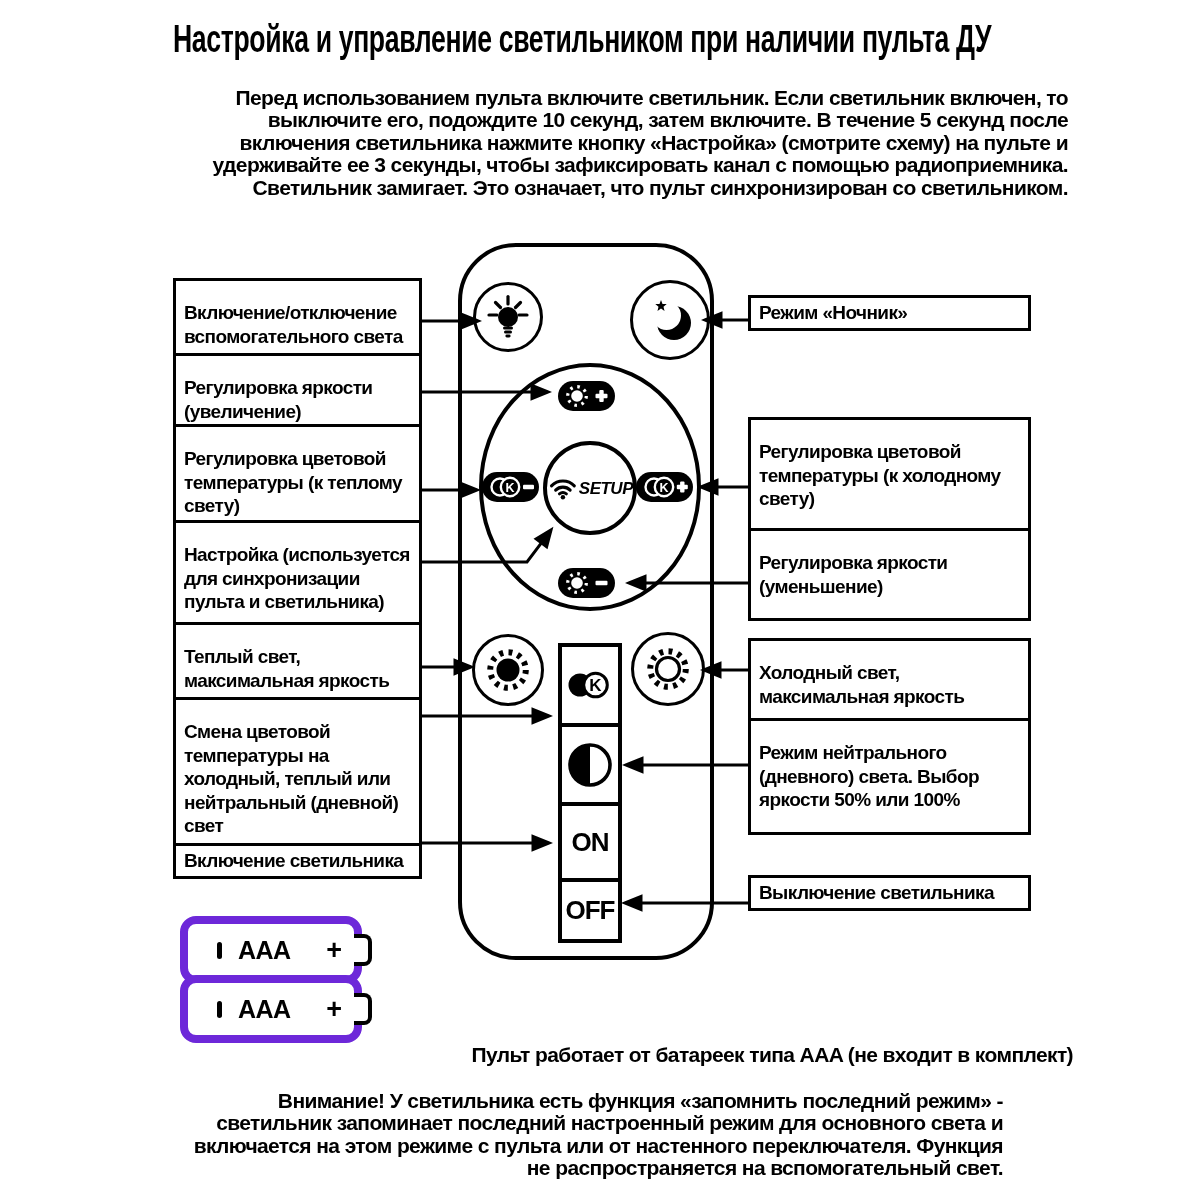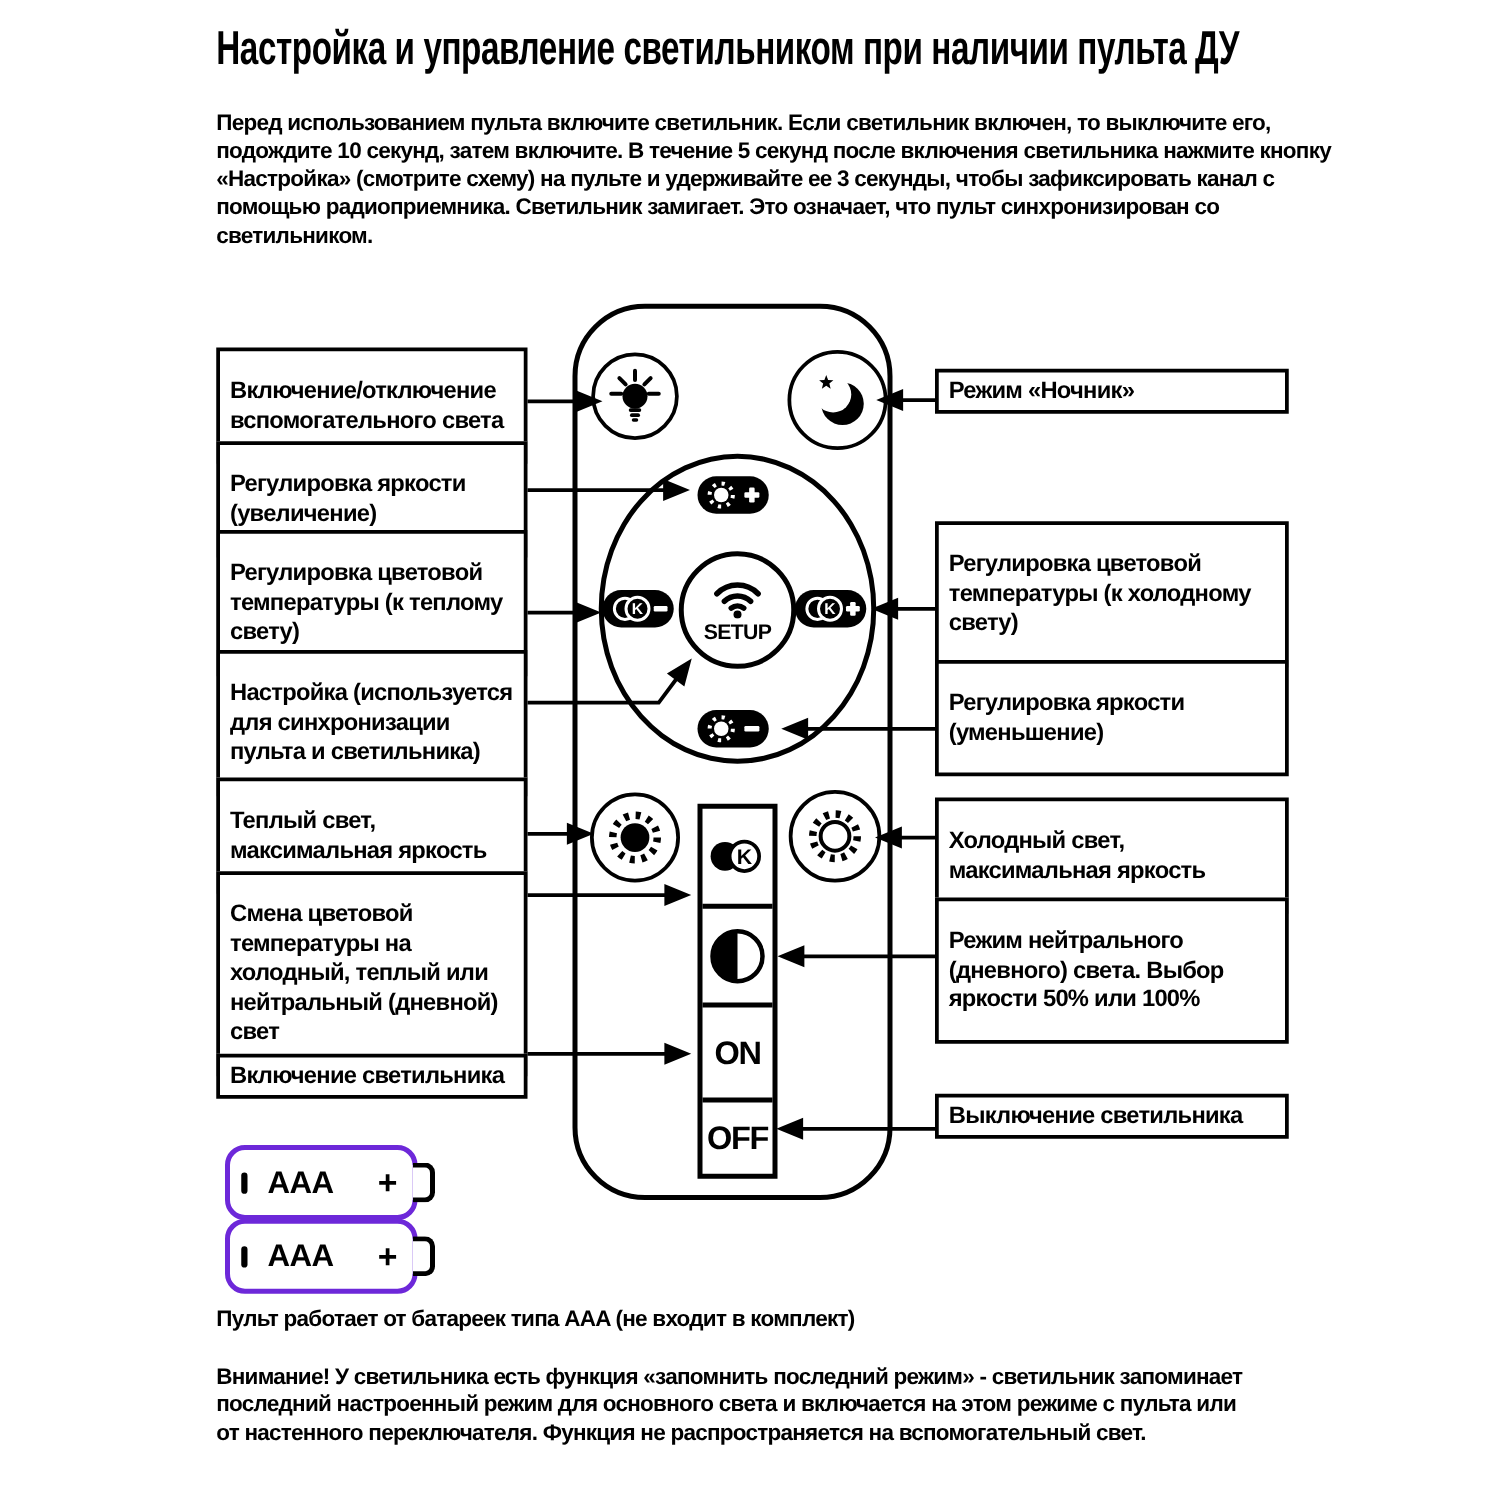--- a/index.html
+++ b/index.html
@@ -3,22 +3,22 @@
 <meta charset="utf-8">
 <style>
   html,body{margin:0;padding:0;background:#fff;}
   #page{position:relative;width:1200px;height:1200px;background:#fff;
         font-family:"Liberation Sans",sans-serif;color:#000;overflow:hidden;}
 
   
   .title{position:absolute;left:173px;top:18px;font-size:38px;font-weight:700;
          letter-spacing:-0.5px;white-space:nowrap;transform:scaleX(0.70);
          transform-origin:left top;}
-  .para{position:absolute;font-weight:700;font-size:18px;line-height:22.4px;
-        letter-spacing:-0.6px;}
+  .para{position:absolute;font-weight:700;font-size:21px;line-height:22.4px;
+        letter-spacing:-0.6px;text-align:right;}
   .intro{left:173px;top:87px;width:895px;}
   .battery-note{left:173px;top:1044px;width:900px;}
   .warning{left:173px;top:1090px;width:830px;}
 
   
   .callout{position:absolute;border:3px solid #000;background:#fff;
            font-weight:700;font-size:19px;line-height:23.5px;
            letter-spacing:-0.6px;padding:20px 8px;box-sizing:border-box;}
   .callout.slim{padding:3px 8px;}
   .lcol{left:173px;width:249px;}
@@ -34,40 +34,40 @@
   .round-btn{position:absolute;border:3px solid #000;border-radius:50%;background:#fff;
              display:flex;align-items:center;justify-content:center;}
   .bulb-btn{left:473px;top:282px;width:64px;height:64px;}
   .moon-btn{left:630px;top:280px;width:74px;height:74px;}
   .warm-sun-btn{left:472px;top:634px;width:66px;height:66px;}
   .cold-sun-btn{left:631px;top:632px;width:68px;height:68px;}
   .dial-ring{position:absolute;left:479px;top:363px;width:222px;height:248px;
              border:4px solid #000;border-radius:50%;box-sizing:border-box;background:#fff;}
   .setup-btn{position:absolute;left:543px;top:441px;width:94px;height:94px;
              border:4px solid #000;border-radius:50%;box-sizing:border-box;background:#fff;
-             display:flex;flex-direction:column;align-items:center;justify-content:center;}
+             display:flex;align-items:center;justify-content:center;font-style:italic;}
   .setup-label{font-weight:700;font-size:17px;letter-spacing:-0.5px;margin-top:1px;}
   .pill{position:absolute;width:57px;height:30px;background:#000;border-radius:15px;
         display:flex;align-items:center;justify-content:center;}
   .pill-sun-plus{left:558px;top:381px;}
   .pill-k-minus{left:482px;top:472px;}
   .pill-k-plus{left:636px;top:472px;}
   .pill-sun-minus{left:558px;top:568px;}
 
   .btn-column{position:absolute;left:558px;top:643px;width:64px;height:300px;
               border:4px solid #000;box-sizing:border-box;background:#fff;
               display:flex;flex-direction:column;}
   .cell{display:flex;align-items:center;justify-content:center;border-bottom:4px solid #000;}
   .cell:last-child{border-bottom:none;}
   .cell-k{flex:0 0 76px;} .cell-half{flex:0 0 75px;} .cell-on{flex:0 0 72px;} .cell-off{flex:1;}
   .cell-text{font-weight:700;font-size:26px;letter-spacing:-1px;}
 
   
-  .battery{position:absolute;width:146px;height:52px;border:4px solid #6d28d9;border-radius:16px;
-           background:#fff;display:flex;align-items:center;box-sizing:content-box;}
+  .battery{position:absolute;width:146px;height:52px;border:8px solid #6d28d9;border-radius:16px;
+           background:#fff;display:flex;align-items:center;box-sizing:content-box;padding-left:20px;}
   .battery.b1{left:180px;top:916px;}
   .battery.b2{left:180px;top:975px;}
   .bat-minus-terminal{width:5px;height:17px;background:#000;border-radius:2.5px;margin-left:9px;}
   .bat-label{font-weight:700;font-size:25px;letter-spacing:-0.5px;margin-left:16px;}
   .bat-plus{font-weight:700;font-size:27px;margin-left:auto;margin-right:12px;}
   .bat-nub{position:absolute;right:-18px;top:50%;transform:translateY(-50%);
            width:14px;height:24px;border:4px solid #000;border-left:none;
            border-radius:0 8px 8px 0;background:#fff;}
 
   .arrows{position:absolute;left:0;top:0;width:1200px;height:1200px;pointer-events:none;}

